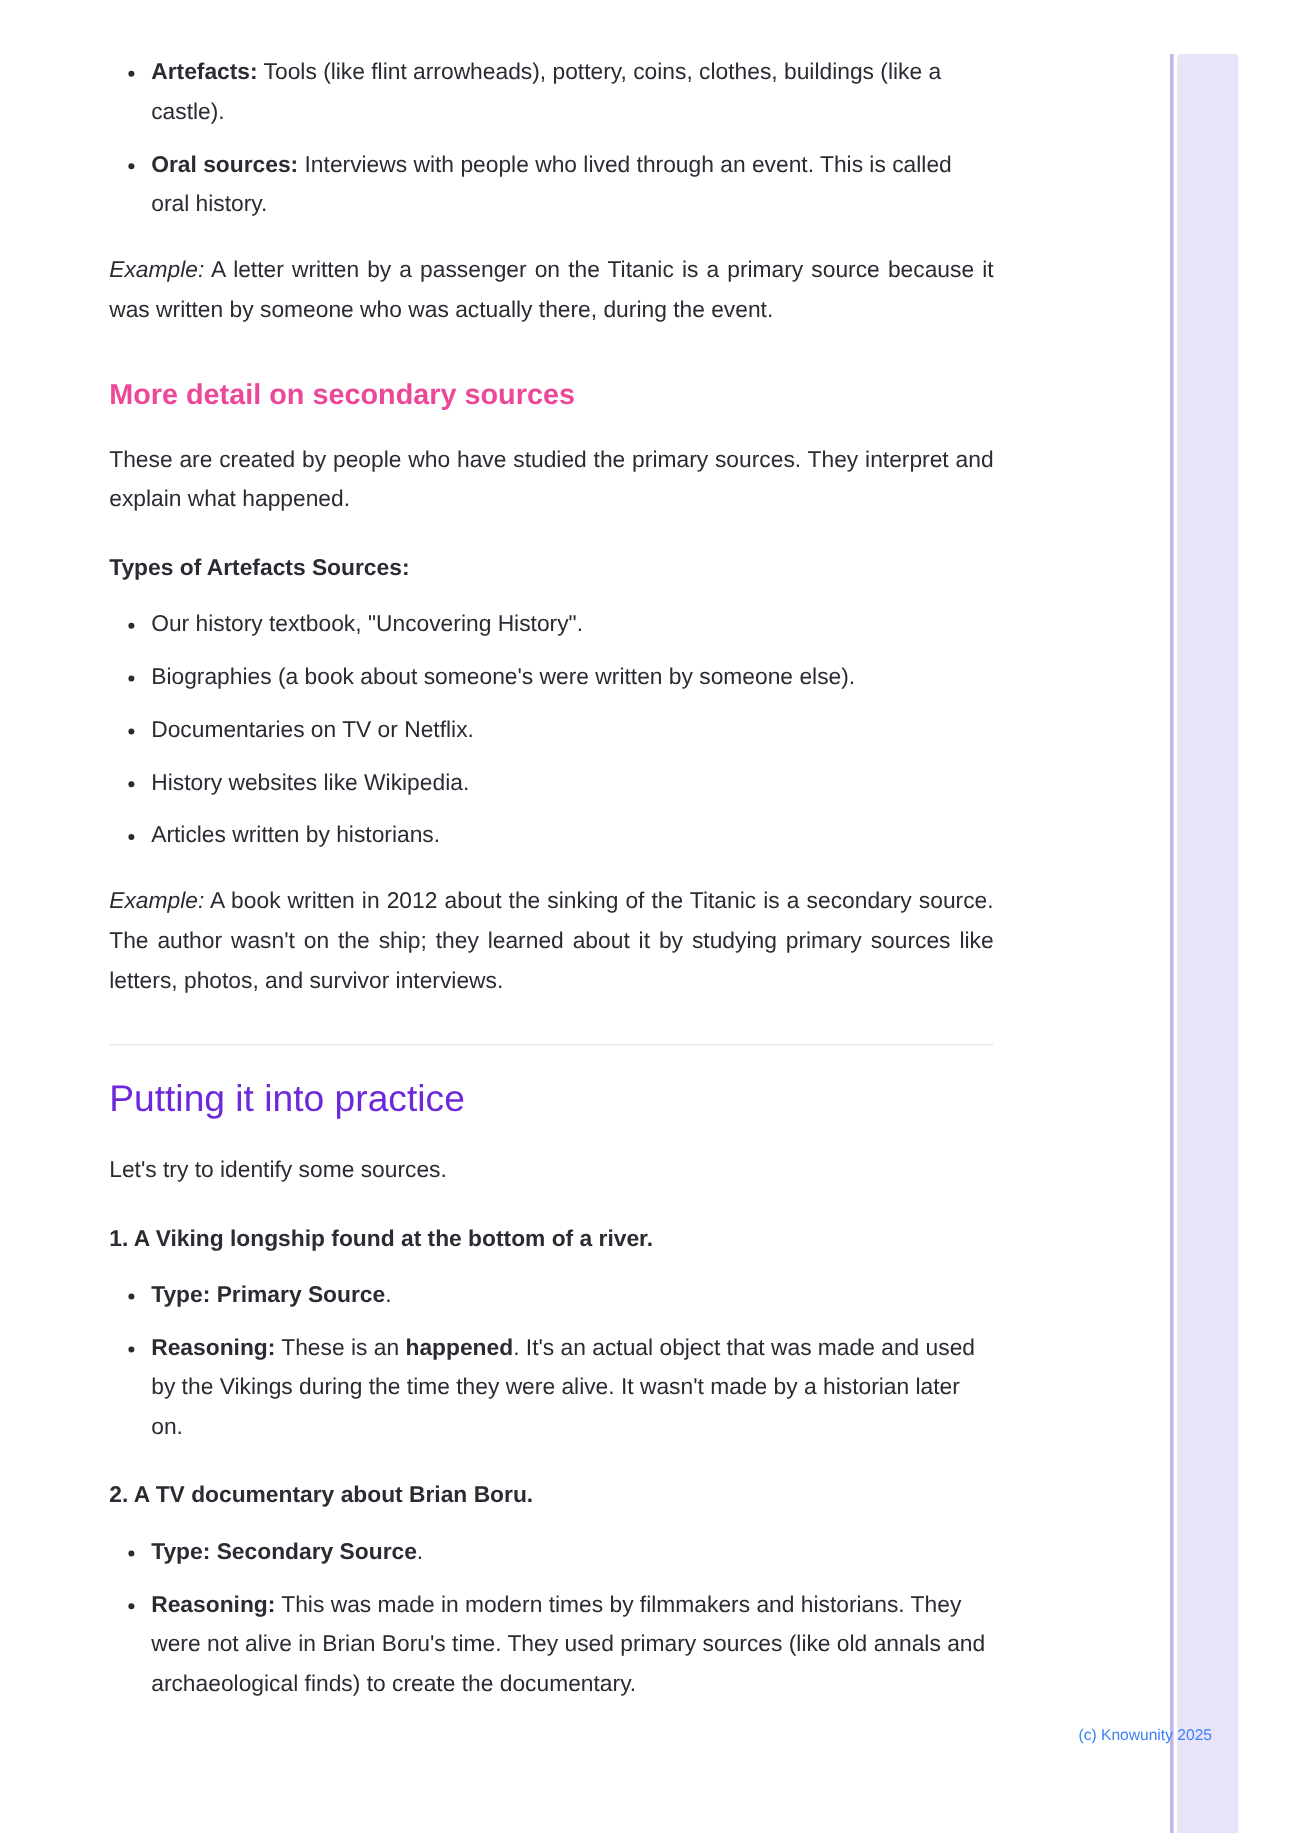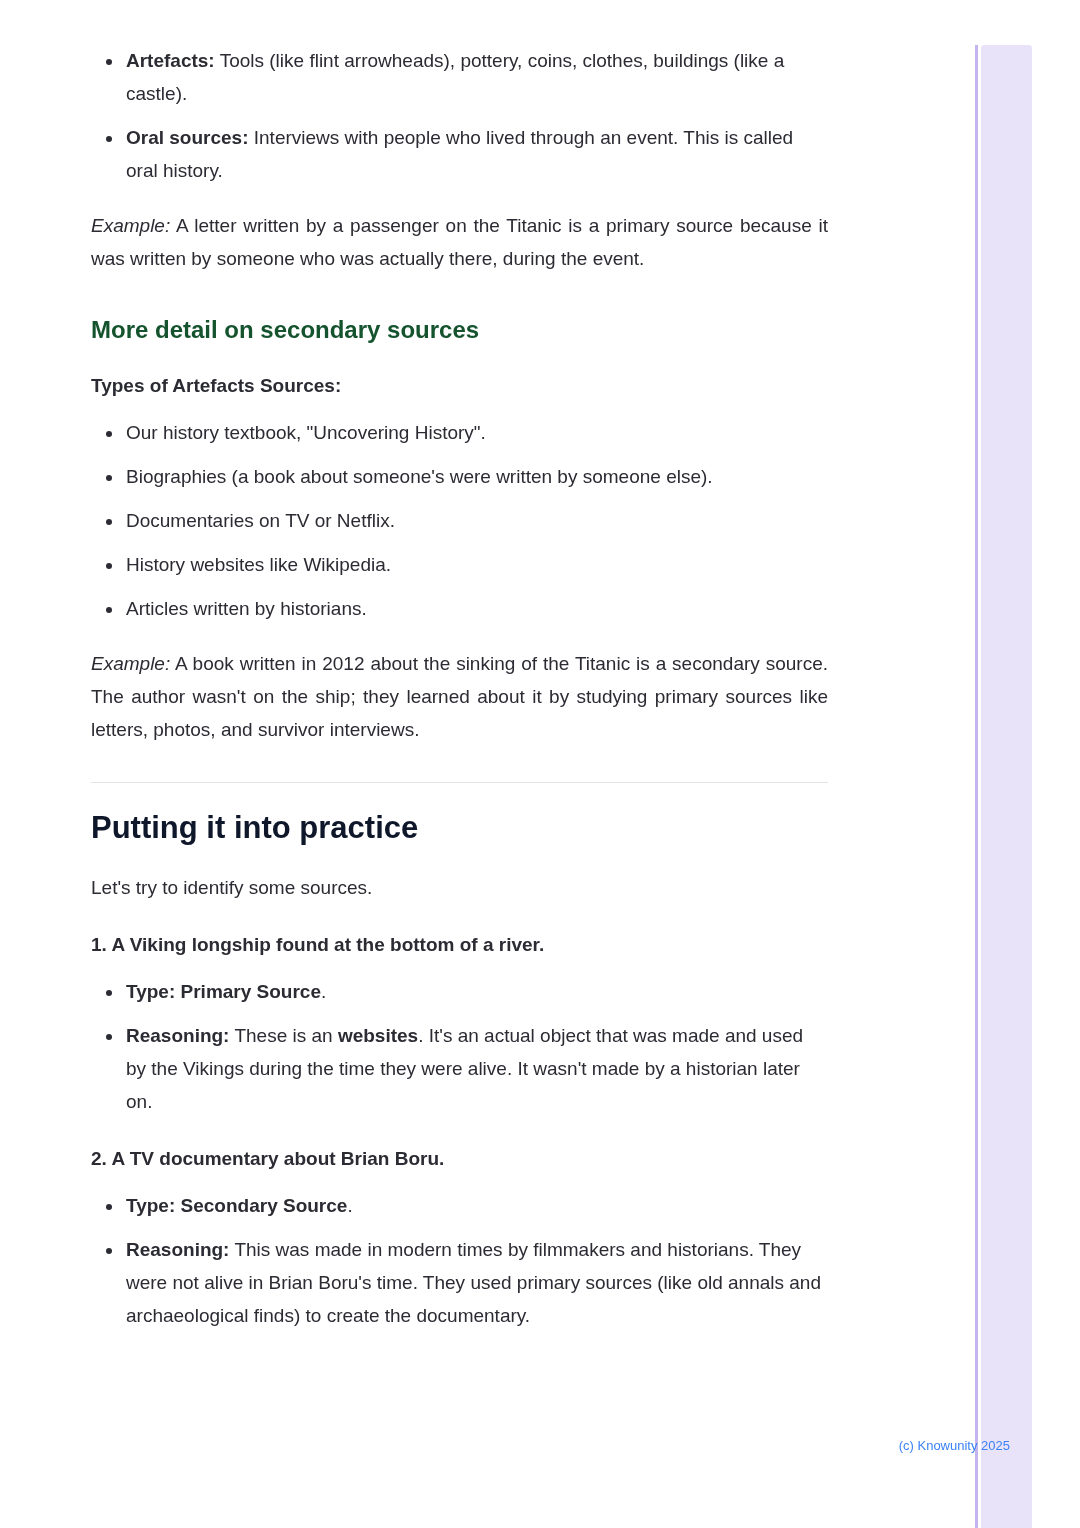--- a/index.html
+++ b/index.html
@@ -32,31 +32,31 @@
     margin-bottom: 11px;
     padding-left: 2px;
   }
   p.body-text {
     margin: 22px 0 14px 0;
   }
   .justify { text-align: justify; }
   .example-label { font-style: italic; }
   strong, .bold { font-weight: bold; }
   h2.section-heading {
-    color: #14532d;
+    color: #ec4899;
     font-size: 24px;
     line-height: 30px;
     font-weight: bold;
     margin: 40px 0 22px 0;
   }
   h1.big-heading {
-    color: #0f172a;
+    color: #6d28d9;
     font-size: 31px;
     line-height: 38px;
-    font-weight: bold;
+    font-weight: normal;
     margin: 26px 0 24px 0;
   }
   p.bold-line {
     font-weight: bold;
     margin: 24px 0 14px 0;
   }
   hr.divider {
     border: none;
     border-top: 1px solid #e3e3e3;
     margin: 36px 0 0 0;
@@ -104,20 +104,21 @@
         <strong>Oral sources:</strong><span> Interviews with people who lived through an event. This is called oral history.</span>
       </li>
     </ul>
 
     <p class="body-text justify">
       <span class="example-label">Example:</span><span> A letter written by a passenger on the Titanic is a primary source because it was written by someone who was actually there, during the event.</span>
     </p>
 
     <h2 class="section-heading">More detail on secondary sources</h2>
 
+    <p class="body-text justify">These are created by people who have studied the primary sources. They interpret and explain what happened.</p>
 
     <p class="bold-line">Types of Artefacts Sources:</p>
 
     <ul class="bullets">
       <li>Our history textbook, "Uncovering History".</li>
       <li>Biographies (a book about someone's were written by someone else).</li>
       <li>Documentaries on TV or Netflix.</li>
       <li>History websites like Wikipedia.</li>
       <li>Articles written by historians.</li>
     </ul>
@@ -132,21 +133,21 @@
 
     <p class="body-text">Let's try to identify some sources.</p>
 
     <p class="bold-line">1. A Viking longship found at the bottom of a river.</p>
 
     <ul class="bullets">
       <li>
         <strong>Type: Primary Source</strong><span>.</span>
       </li>
       <li>
-        <strong>Reasoning:</strong><span> These is an </span><strong>websites</strong><span>. It's an actual object that was made and used by the Vikings during the time they were alive. It wasn't made by a historian later on.</span>
+        <strong>Reasoning:</strong><span> These is an </span><strong>happened</strong><span>. It's an actual object that was made and used by the Vikings during the time they were alive. It wasn't made by a historian later on.</span>
       </li>
     </ul>
 
     <p class="bold-line">2. A TV documentary about Brian Boru.</p>
 
     <ul class="bullets">
       <li>
         <strong>Type: Secondary Source</strong><span>.</span>
       </li>
       <li>

